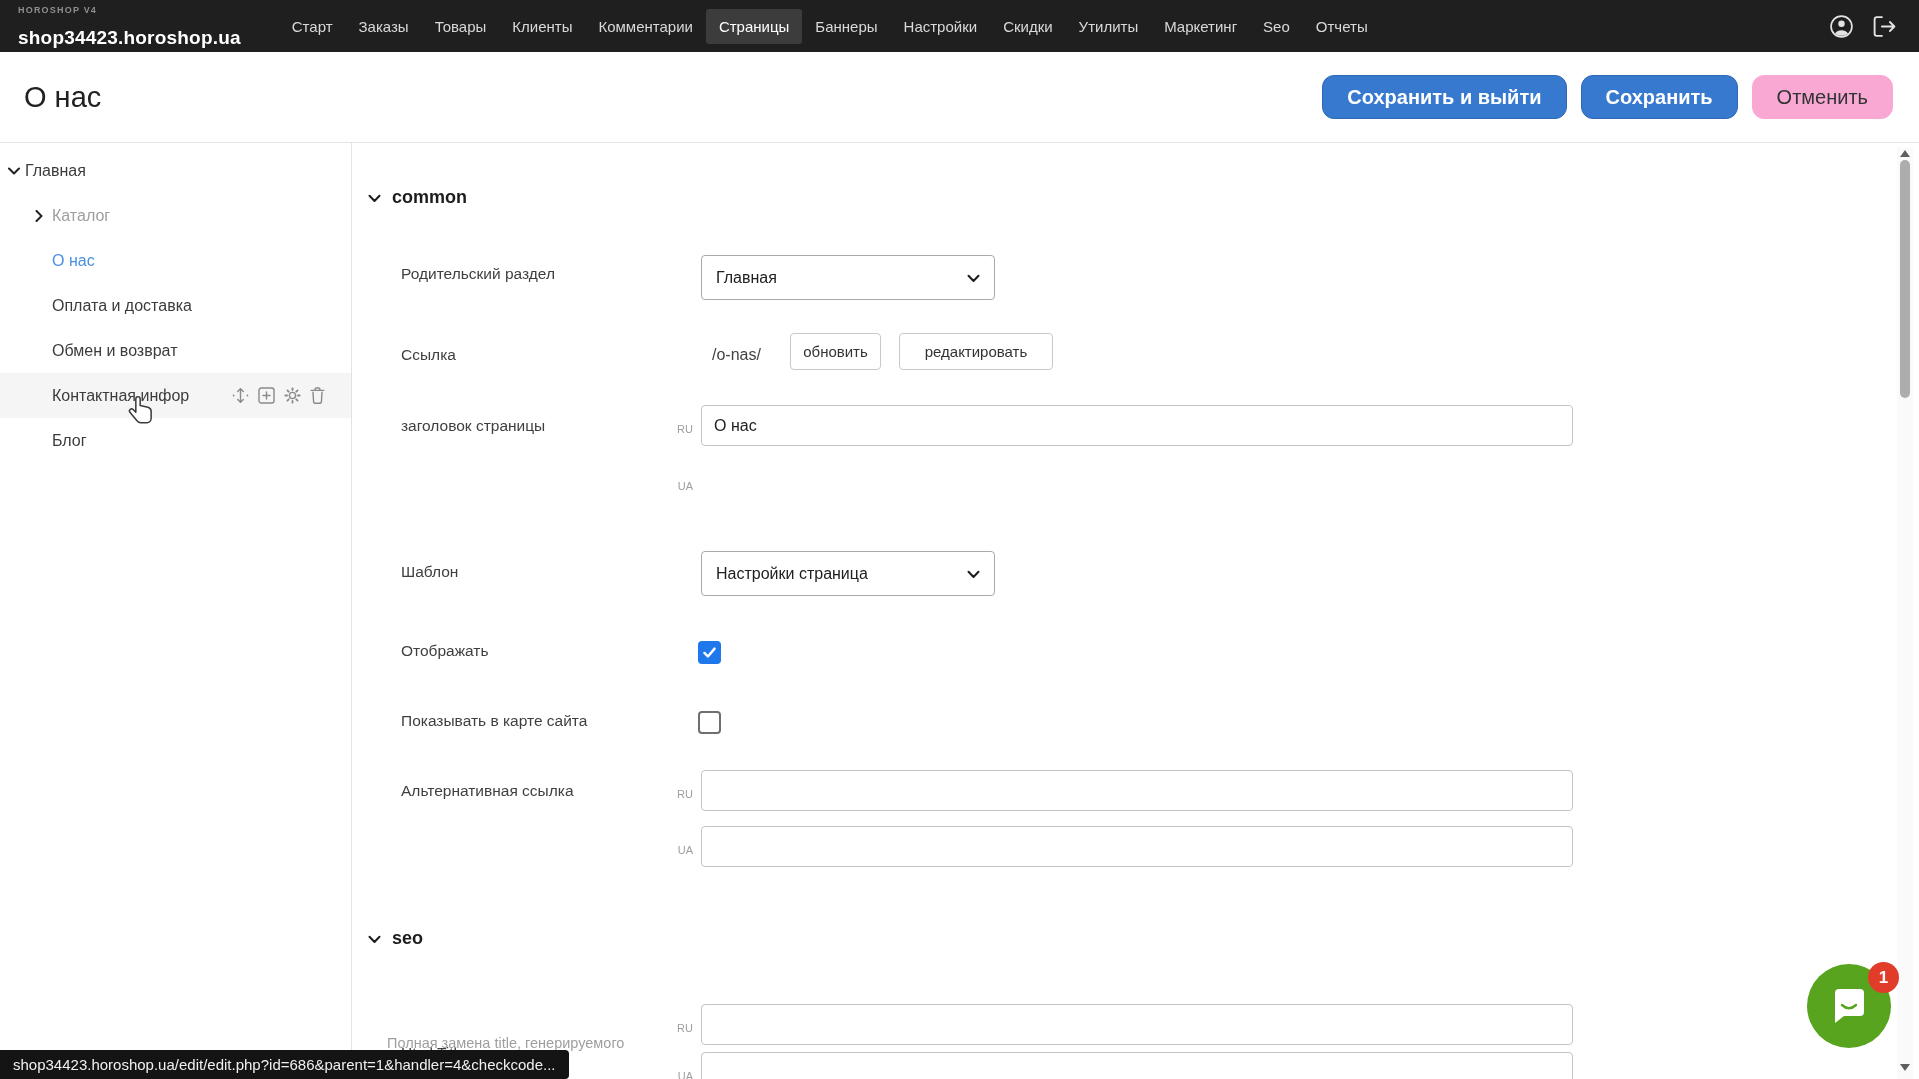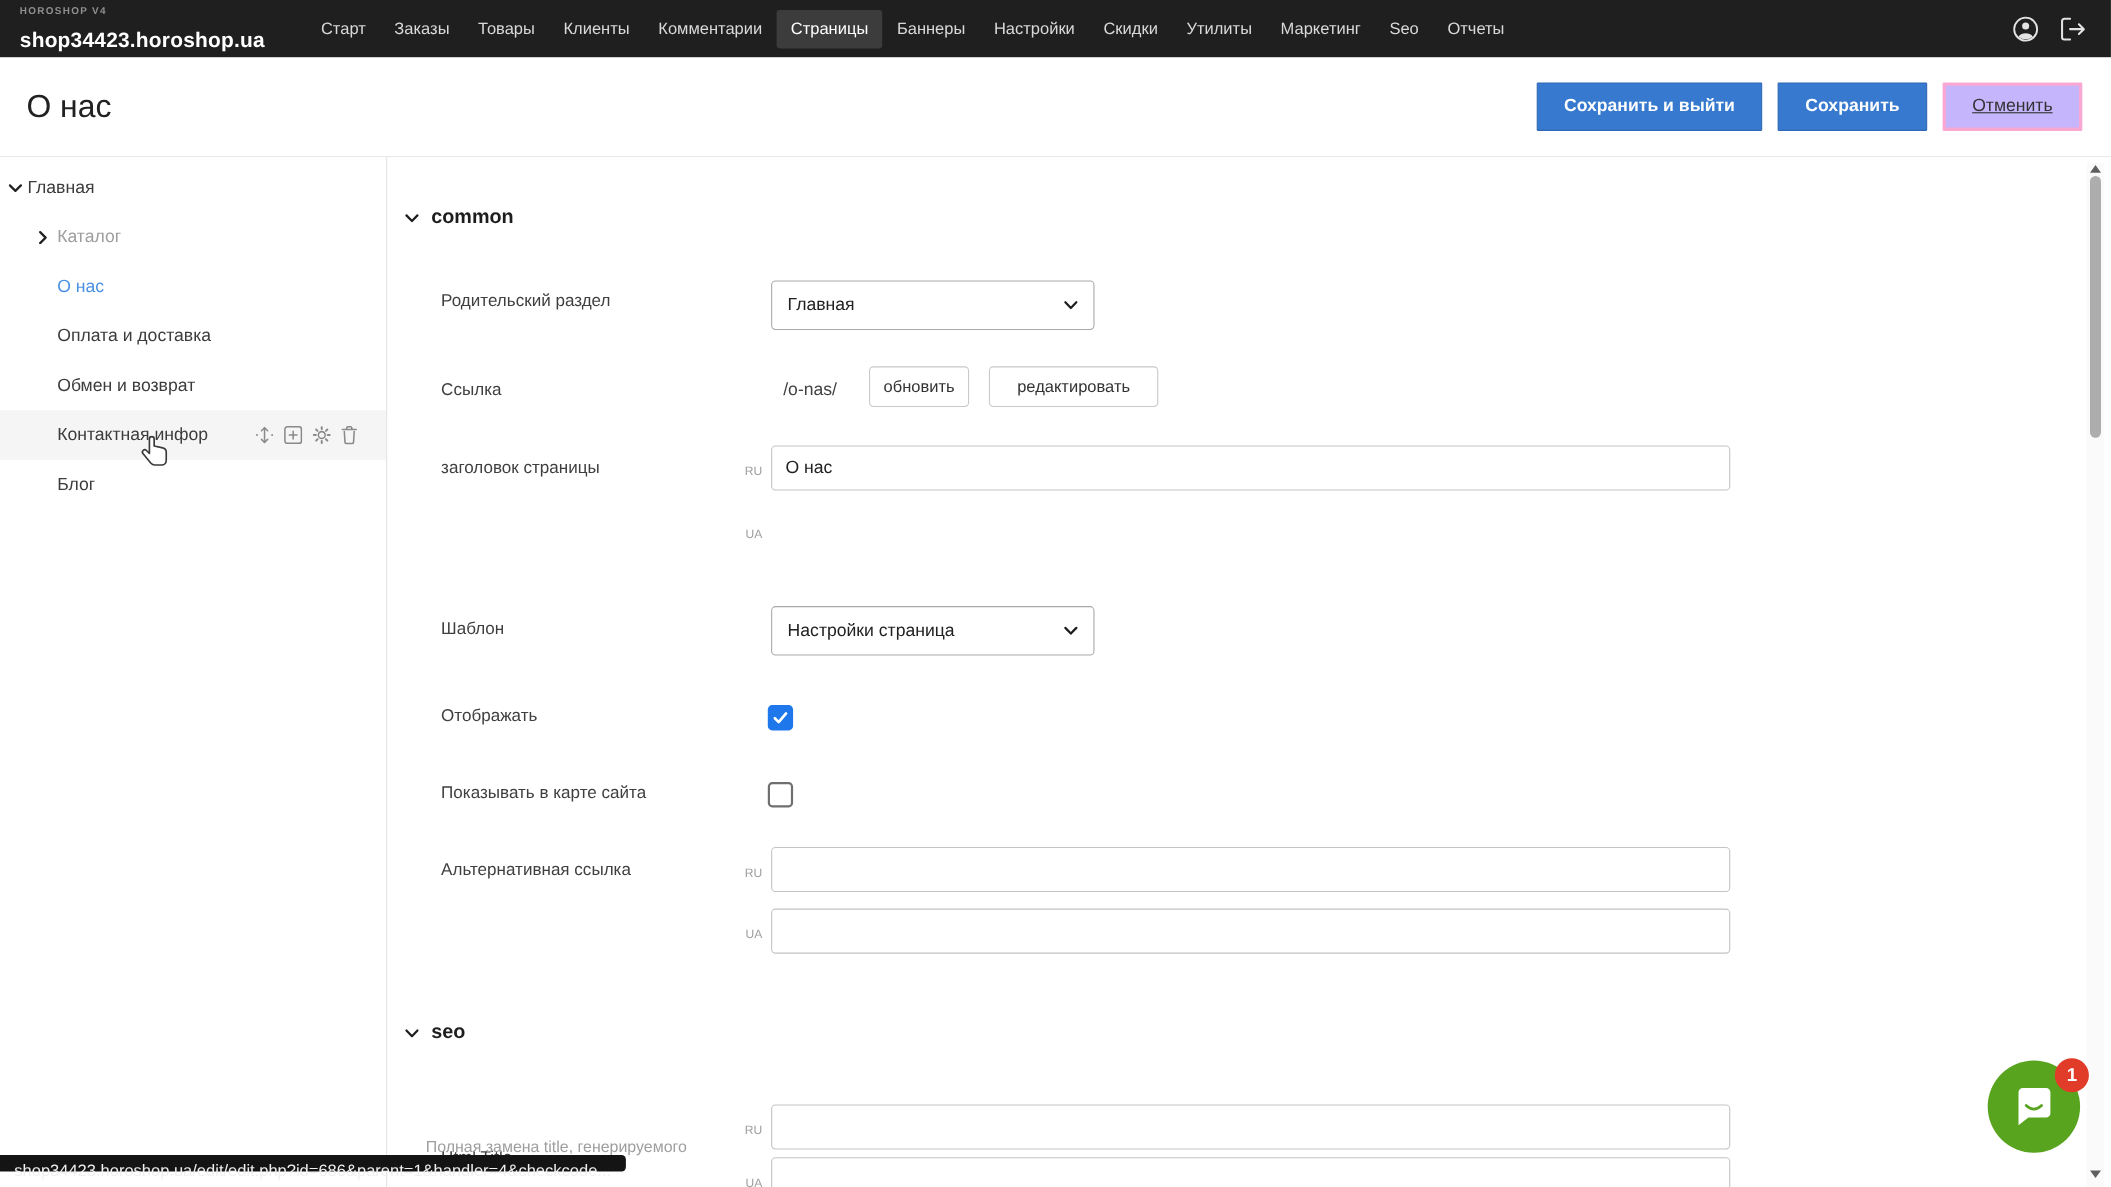--- a/index.html
+++ b/index.html
@@ -14,23 +14,23 @@
   .nav-items { display:flex; list-style:none; margin-left:38px; }
   .nav-item { color:#d9d9d9; font-size:15px; padding:9px 13px; border-radius:3px; cursor:pointer; white-space:nowrap; }
   .nav-item.active { background:#3c3c3c; color:#fff; }
   .topnav-right { margin-left:auto; margin-right:22px; display:flex; align-items:center; gap:18px; }
   .topnav-right .icon-btn { cursor:pointer; display:flex; align-items:center; }
 
   
   .page-header { position:absolute; top:52px; left:0; right:0; height:90px; background:#fff; display:flex; align-items:center; }
   .page-title { font-size:29px; color:#212121; margin-left:24px; font-weight:normal; }
   .header-buttons { margin-left:auto; margin-right:26px; display:flex; gap:14px; }
-  .btn { height:44px; border-radius:1px; font-size:16px; display:flex; align-items:center; justify-content:center; cursor:pointer; padding:0 24px; }
+  .btn { height:44px; border-radius:12px; font-size:20px; display:flex; align-items:center; justify-content:center; cursor:pointer; padding:0 24px; }
   .btn-primary { background:var(--accent,#3679ce); color:#fff; border:1px solid var(--accent-border,#2f68b5); font-weight:bold; }
-  .btn-secondary { background:#c4b5fd; color:#333; border:3px solid #f9a8d4;text-decoration:underline; }
+  .btn-secondary { background:#f9a8d4; color:#333; border:1px solid #f9a8d4; }
 
   .content-divider { position:absolute; top:142px; left:0; right:0; height:1px; background:#e3e3e3; }
 
   
   .sidebar { position:absolute; top:143px; left:0; width:352px; bottom:0; background:#fff; border-right:1px solid #e3e3e3; padding-top:5px; }
   .tree { list-style:none; }
   .tree-item { height:45px; display:flex; align-items:center; font-size:16px; color:#3c3c3c; cursor:pointer; position:relative; }
   .tree-item.lvl0 { padding-left:8px; }
   .tree-item.lvl1 { padding-left:35px; }
   .tree-item.lvl1.nochev { padding-left:52px; }
@@ -57,21 +57,21 @@
   .field-hint { position:absolute; left:34px; font-size:14.5px; color:#9e9e9e; }
 
   
   .scrollbar { position:absolute; top:148px; right:6px; width:16px; bottom:0; background:#fafafa; z-index:20; }
   .scroll-thumb { position:absolute; top:12px; left:3px; width:10px; height:238px; background:#adadad; border-radius:6px; cursor:pointer; }
   .scroll-arrow { position:absolute; left:3px; width:0; height:0; border-left:5px solid transparent; border-right:5px solid transparent; cursor:pointer; }
   .scroll-up { top:2px; border-bottom:7px solid #5f5f5f; }
   .scroll-down { bottom:8px; border-top:7px solid #5f5f5f; }
 
   
-  .status-tooltip { position:absolute; left:0; top:1050px; height:15px; background:#141414; color:#f0f0f0; font-size:15px; line-height:29px; padding:0 13px; border-radius:0 4px 4px 0; white-space:nowrap; z-index:50; }
+  .status-tooltip { position:absolute; left:0; top:1050px; height:29px; background:#141414; color:#f0f0f0; font-size:15px; line-height:29px; padding:0 13px; border-radius:0 4px 4px 0; white-space:nowrap; z-index:50; }
 
   
   .chat-widget { position:absolute; left:1807px; top:964px; width:84px; height:84px; border-radius:50%; background:var(--chat-green,#58a41e); cursor:pointer; display:flex; align-items:center; justify-content:center; z-index:45; }
   .chat-badge { position:absolute; top:-2px; right:-8px; width:31px; height:31px; border-radius:50%; background:var(--badge-red,#e13b2a); color:#fff; font-size:17px; font-weight:bold; display:flex; align-items:center; justify-content:center; }
 </style>
 </head>
 <body>
 
 <div class="topnav">
   <div class="brand">

